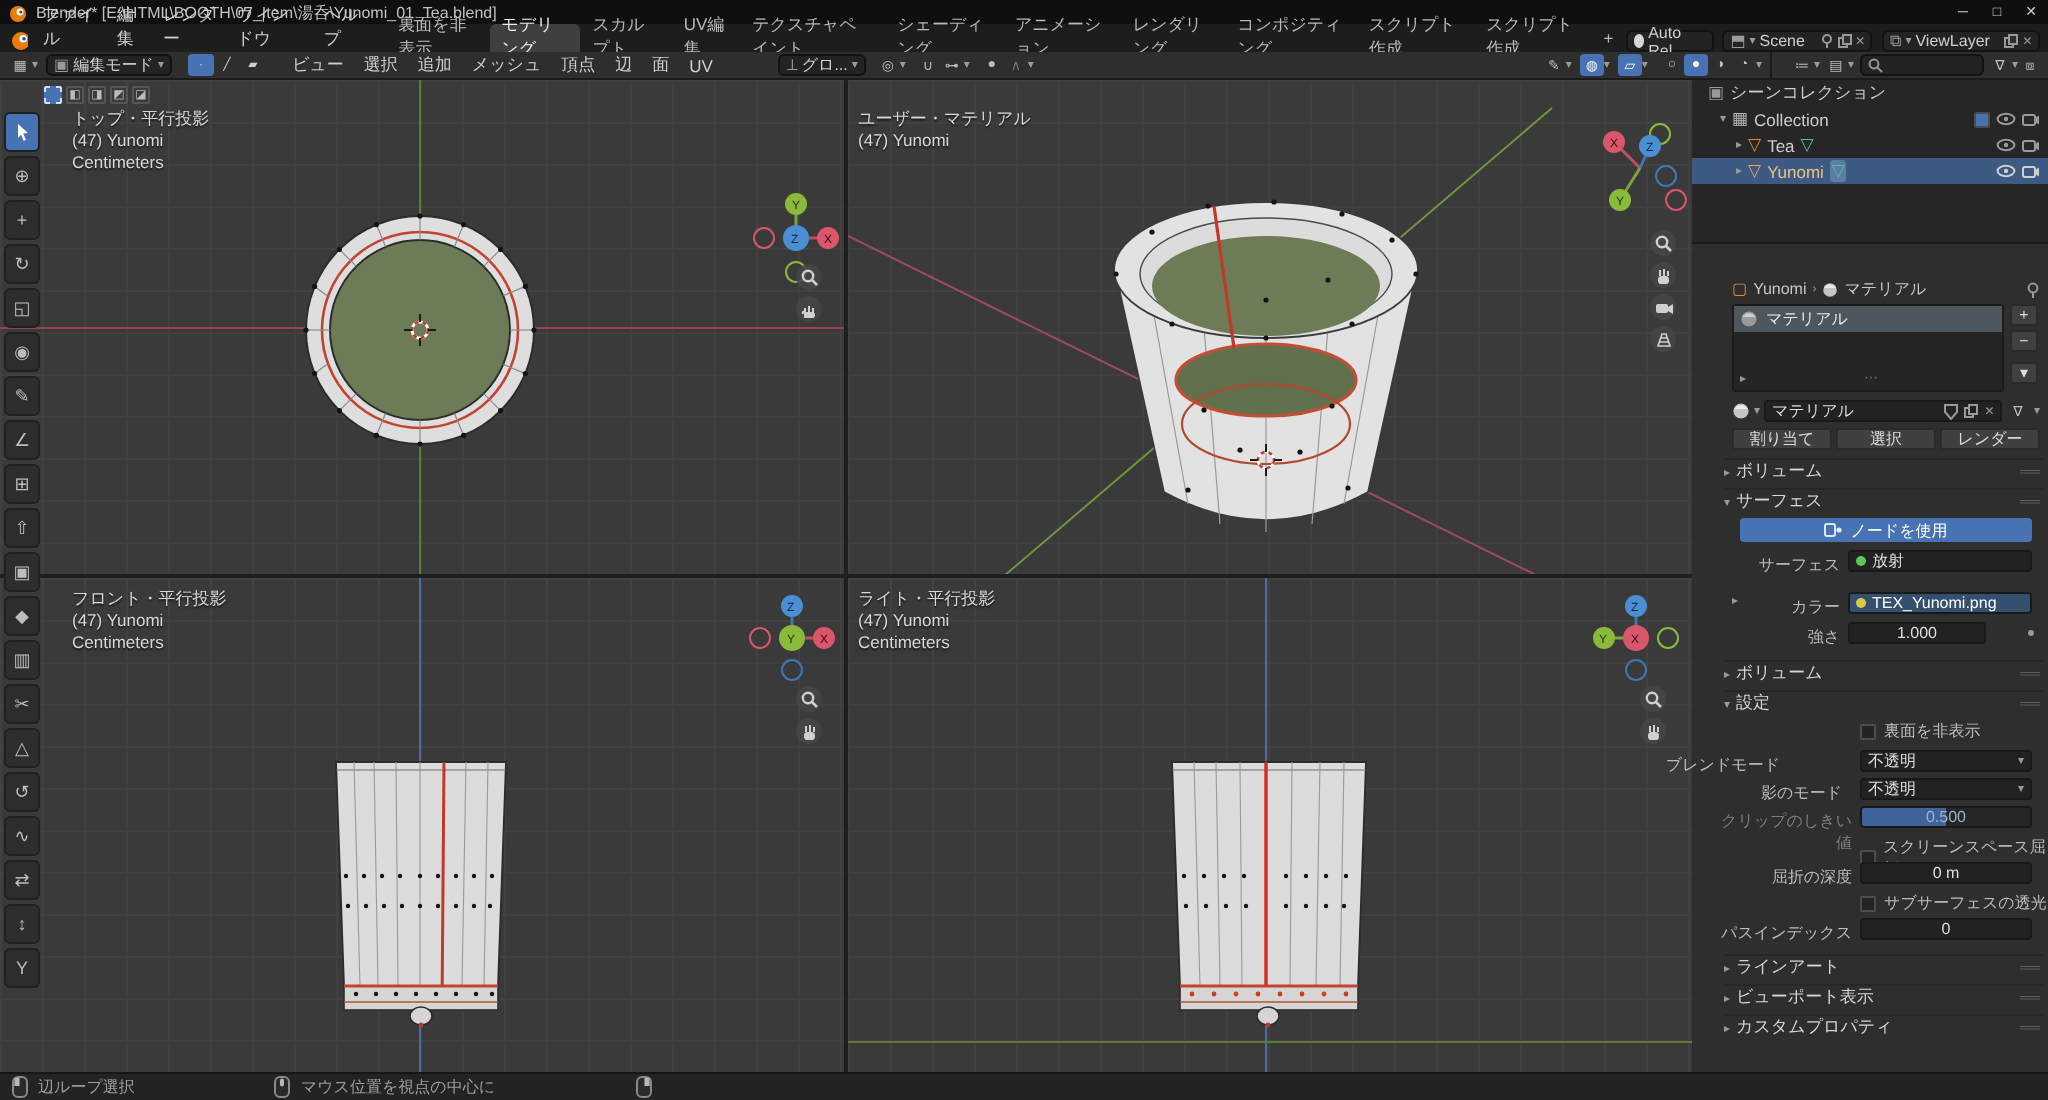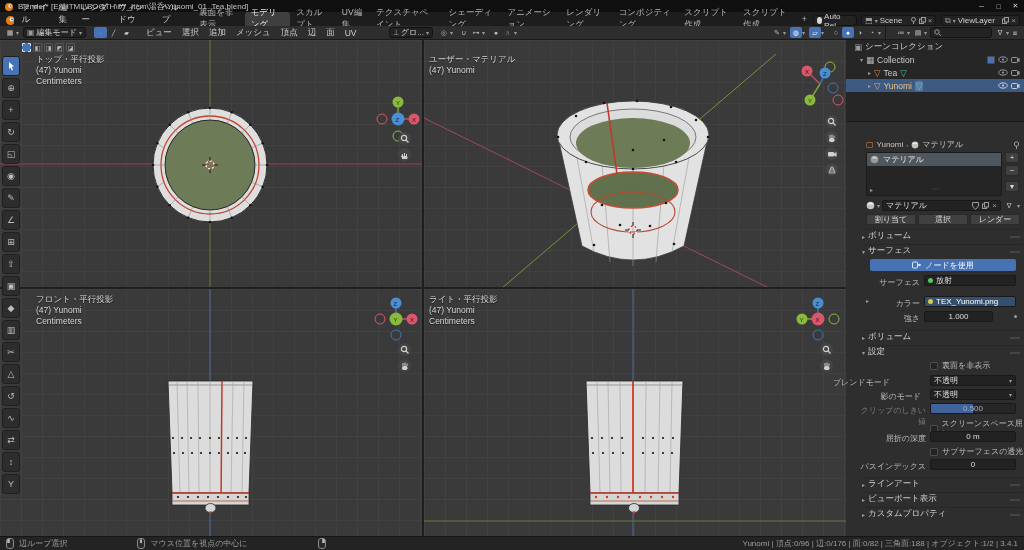--- a/index.html
+++ b/index.html
@@ -939,14 +939,13 @@
       <rect x="0.5" y="0.5" width="7" height="10" rx="2.5" fill="#2a2a2a" stroke="#8a8a8a"></rect>
       <rect x="3" y="1.2" width="2" height="4" rx="1" fill="#b8b8b8"></rect>
     </svg>
   <span>マウス位置を視点の中心に</span>
   <span style="width:60px"></span>
   <svg width="8" height="11">
       <rect x="0.5" y="0.5" width="7" height="10" rx="2.5" fill="#2a2a2a" stroke="#8a8a8a"></rect>
       <path d="M4.2,1 H6 Q6.8,1 6.8,1.4 V5 H4.2 Z" fill="#b8b8b8"></path>
     </svg>
   <span style="flex:1"></span>
-  <span>Yunomi | 頂点:0/96 | 辺:0/176 | 面:0/82 | 三角面:188 | オブジェクト:1/2 | 3.4.1</span>
 </div>
 
 </body></html>

